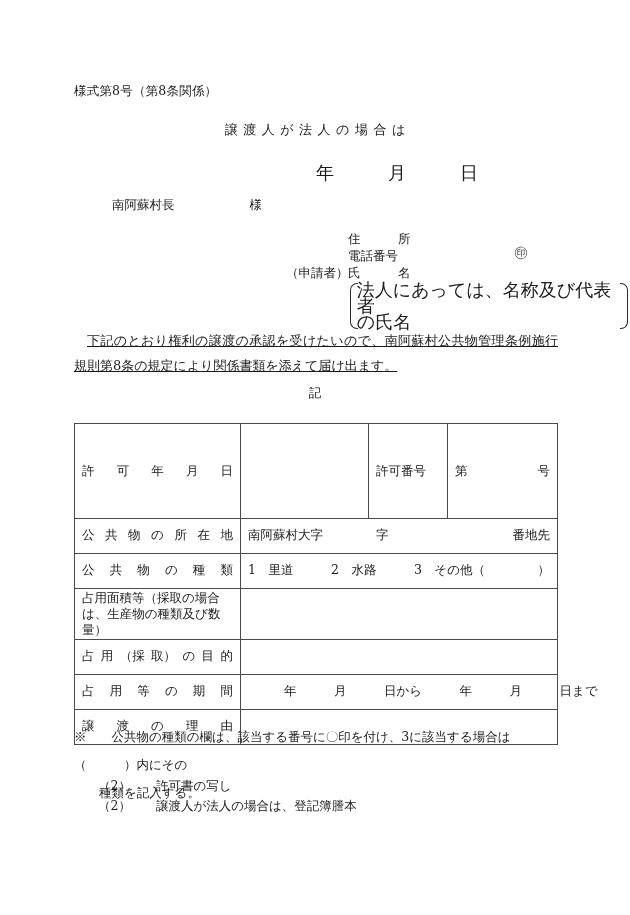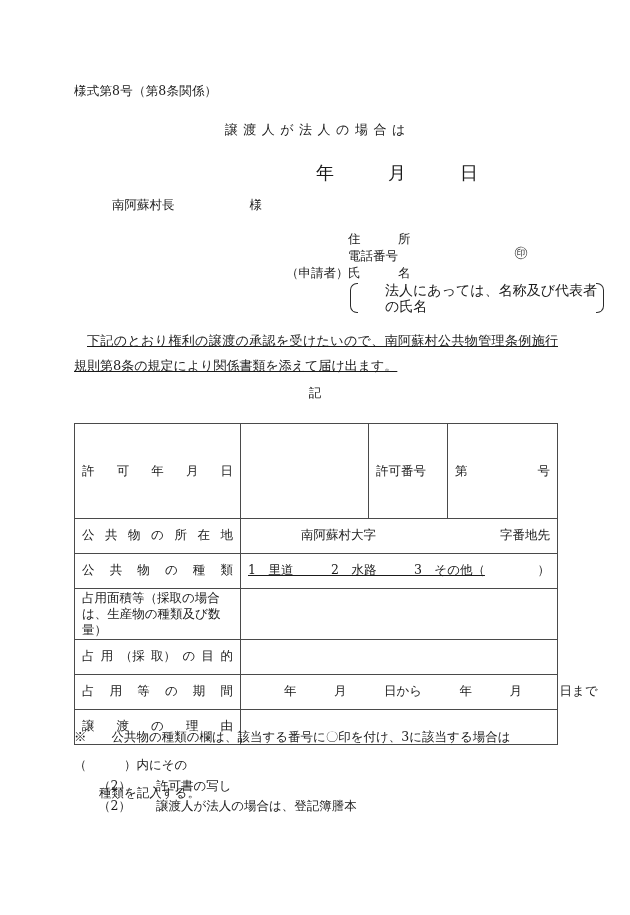--- a/index.html
+++ b/index.html
@@ -123,24 +123,23 @@
     left: 2px;
     border-left: 1px solid #2b2b2b;
     border-radius: 7px 0 0 7px;
   }
   .paren-r::before {
     right: 2px;
     border-right: 1px solid #2b2b2b;
     border-radius: 0 7px 7px 0;
   }
   .note-inner {
-    font-size: 14px;
+    font-size: 18px;
     line-height: 16px;
     white-space: pre-line;
-    margin-left: 28px;
   }
 
   
   .body-text {
     position: absolute;
     left: 74px;
     top: 328px;
     width: 484px;
     font-size: 13px;
     line-height: 25px;
@@ -208,26 +207,25 @@
   }
   .pn-inner {
     display: flex;
     justify-content: space-between;
     width: 100%;
   }
   .loc-inner {
     display: flex;
     width: 100%;
     white-space: pre;
-    text-align: right;
   }
   .loc-a { width: 128px; }
   .loc-b { flex: 1; }
   .loc-c { }
-  .kind-inner { white-space: pre; text-decoration: underline; }
+  .kind-inner { white-space: pre; }
   .kind-paren-end { float: right; }
   .period-inner {
     padding-left: 36px;
     white-space: pre;
   }
 
   
   .footnote {
     position: absolute;
     left: 74px;

